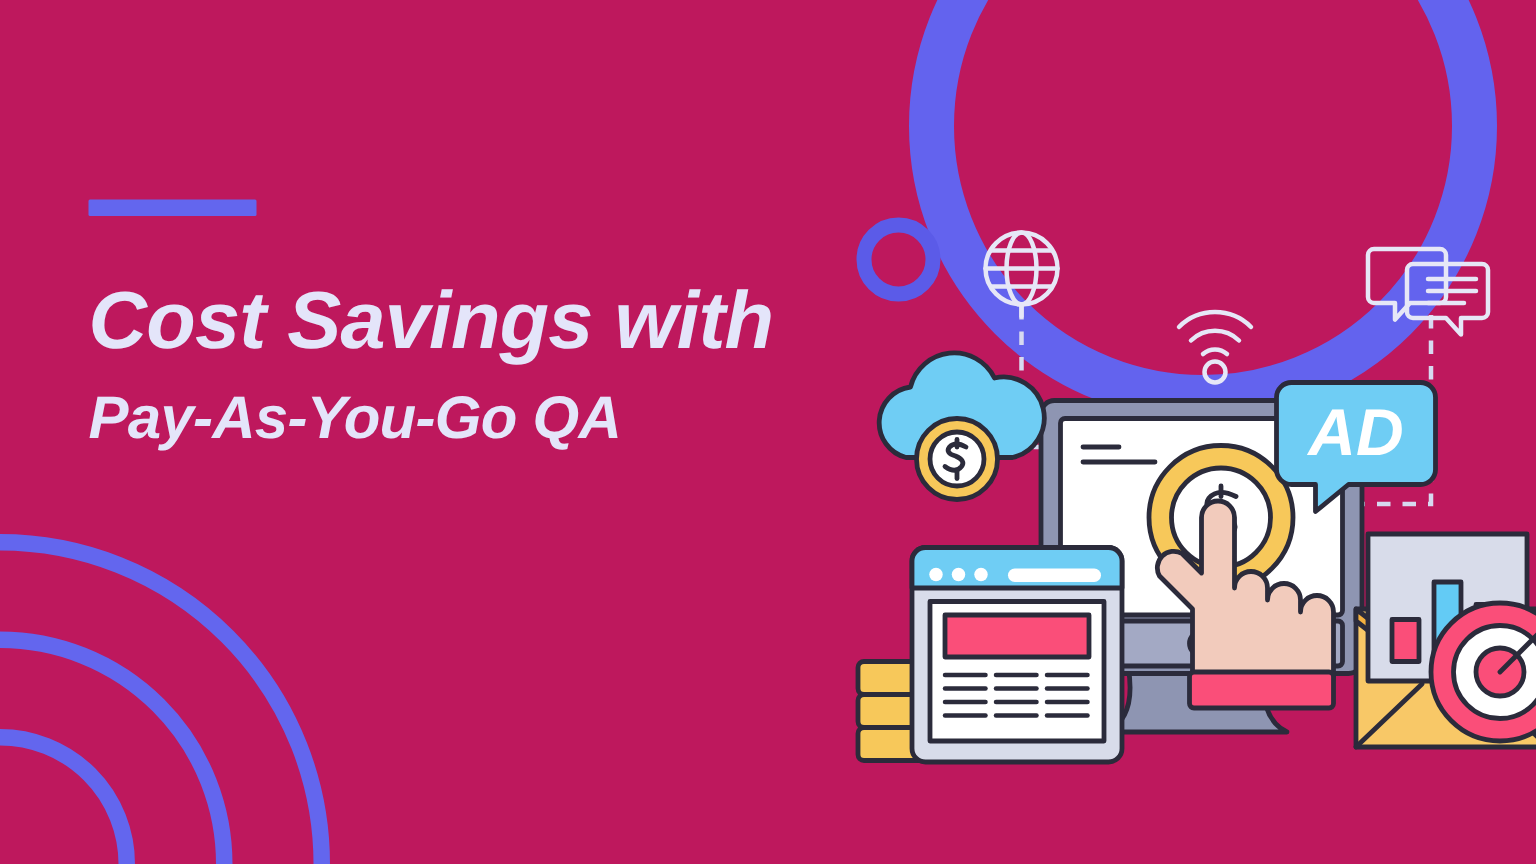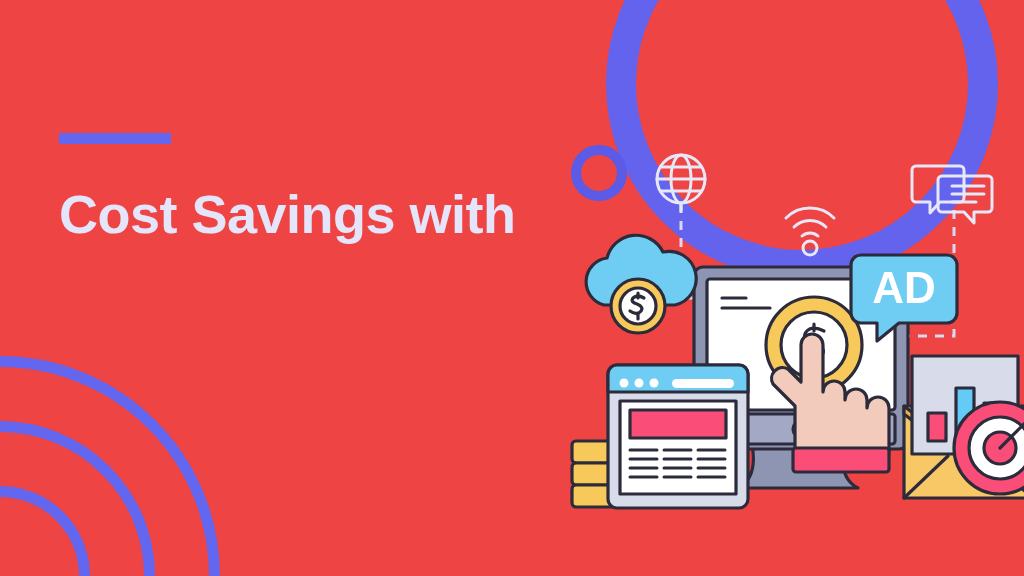--- a/index.html
+++ b/index.html
@@ -5,22 +5,23 @@
   * { margin:0; padding:0; box-sizing:border-box; }
   html, body {
     width:1024px; height:576px;
     font-family:"Liberation Sans", sans-serif;
     background:#241973;
     overflow:hidden;
   }
   #banner {
     position:relative;
     width:1024px; height:576px;
-    background:#ef4444;
+    background:#be185d;
     overflow:hidden;
+    font-style:italic;
   }
   
   .deco { position:absolute; pointer-events:none; }
   #big-ring {
     left:606px; top:-112px;
     width:392px; height:392px;
     border:30px solid #6363EE;
     border-radius:50%;
   }
   #small-ring {
@@ -65,20 +66,21 @@
 
   <div class="deco" id="big-ring"></div>
   <div class="deco" id="small-ring"></div>
   <div class="deco corner-arc" id="arc3"></div>
   <div class="deco corner-arc" id="arc2"></div>
   <div class="deco corner-arc" id="arc1"></div>
 
   <div id="headline">
     <div id="accent-bar"></div>
     <div class="title-line" id="title-1">Cost Savings with</div>
+    <div class="title-line" id="title-2">Pay-As-You-Go QA</div>
   </div>
 
   <div id="art">
     <svg viewBox="0 0 496 368" xmlns="http://www.w3.org/2000/svg">
       <defs>
         <style>
           .ol { stroke:#2B2B3B; stroke-width:3.2; stroke-linecap:round; stroke-linejoin:round; }
           .wl { stroke:#E6E7F7; fill:none; stroke-width:3; stroke-linecap:round; stroke-linejoin:round; }
           .dash { stroke:#D7D9F0; stroke-width:3; fill:none; stroke-dasharray:9 8; stroke-linecap:butt; }
         </style>

